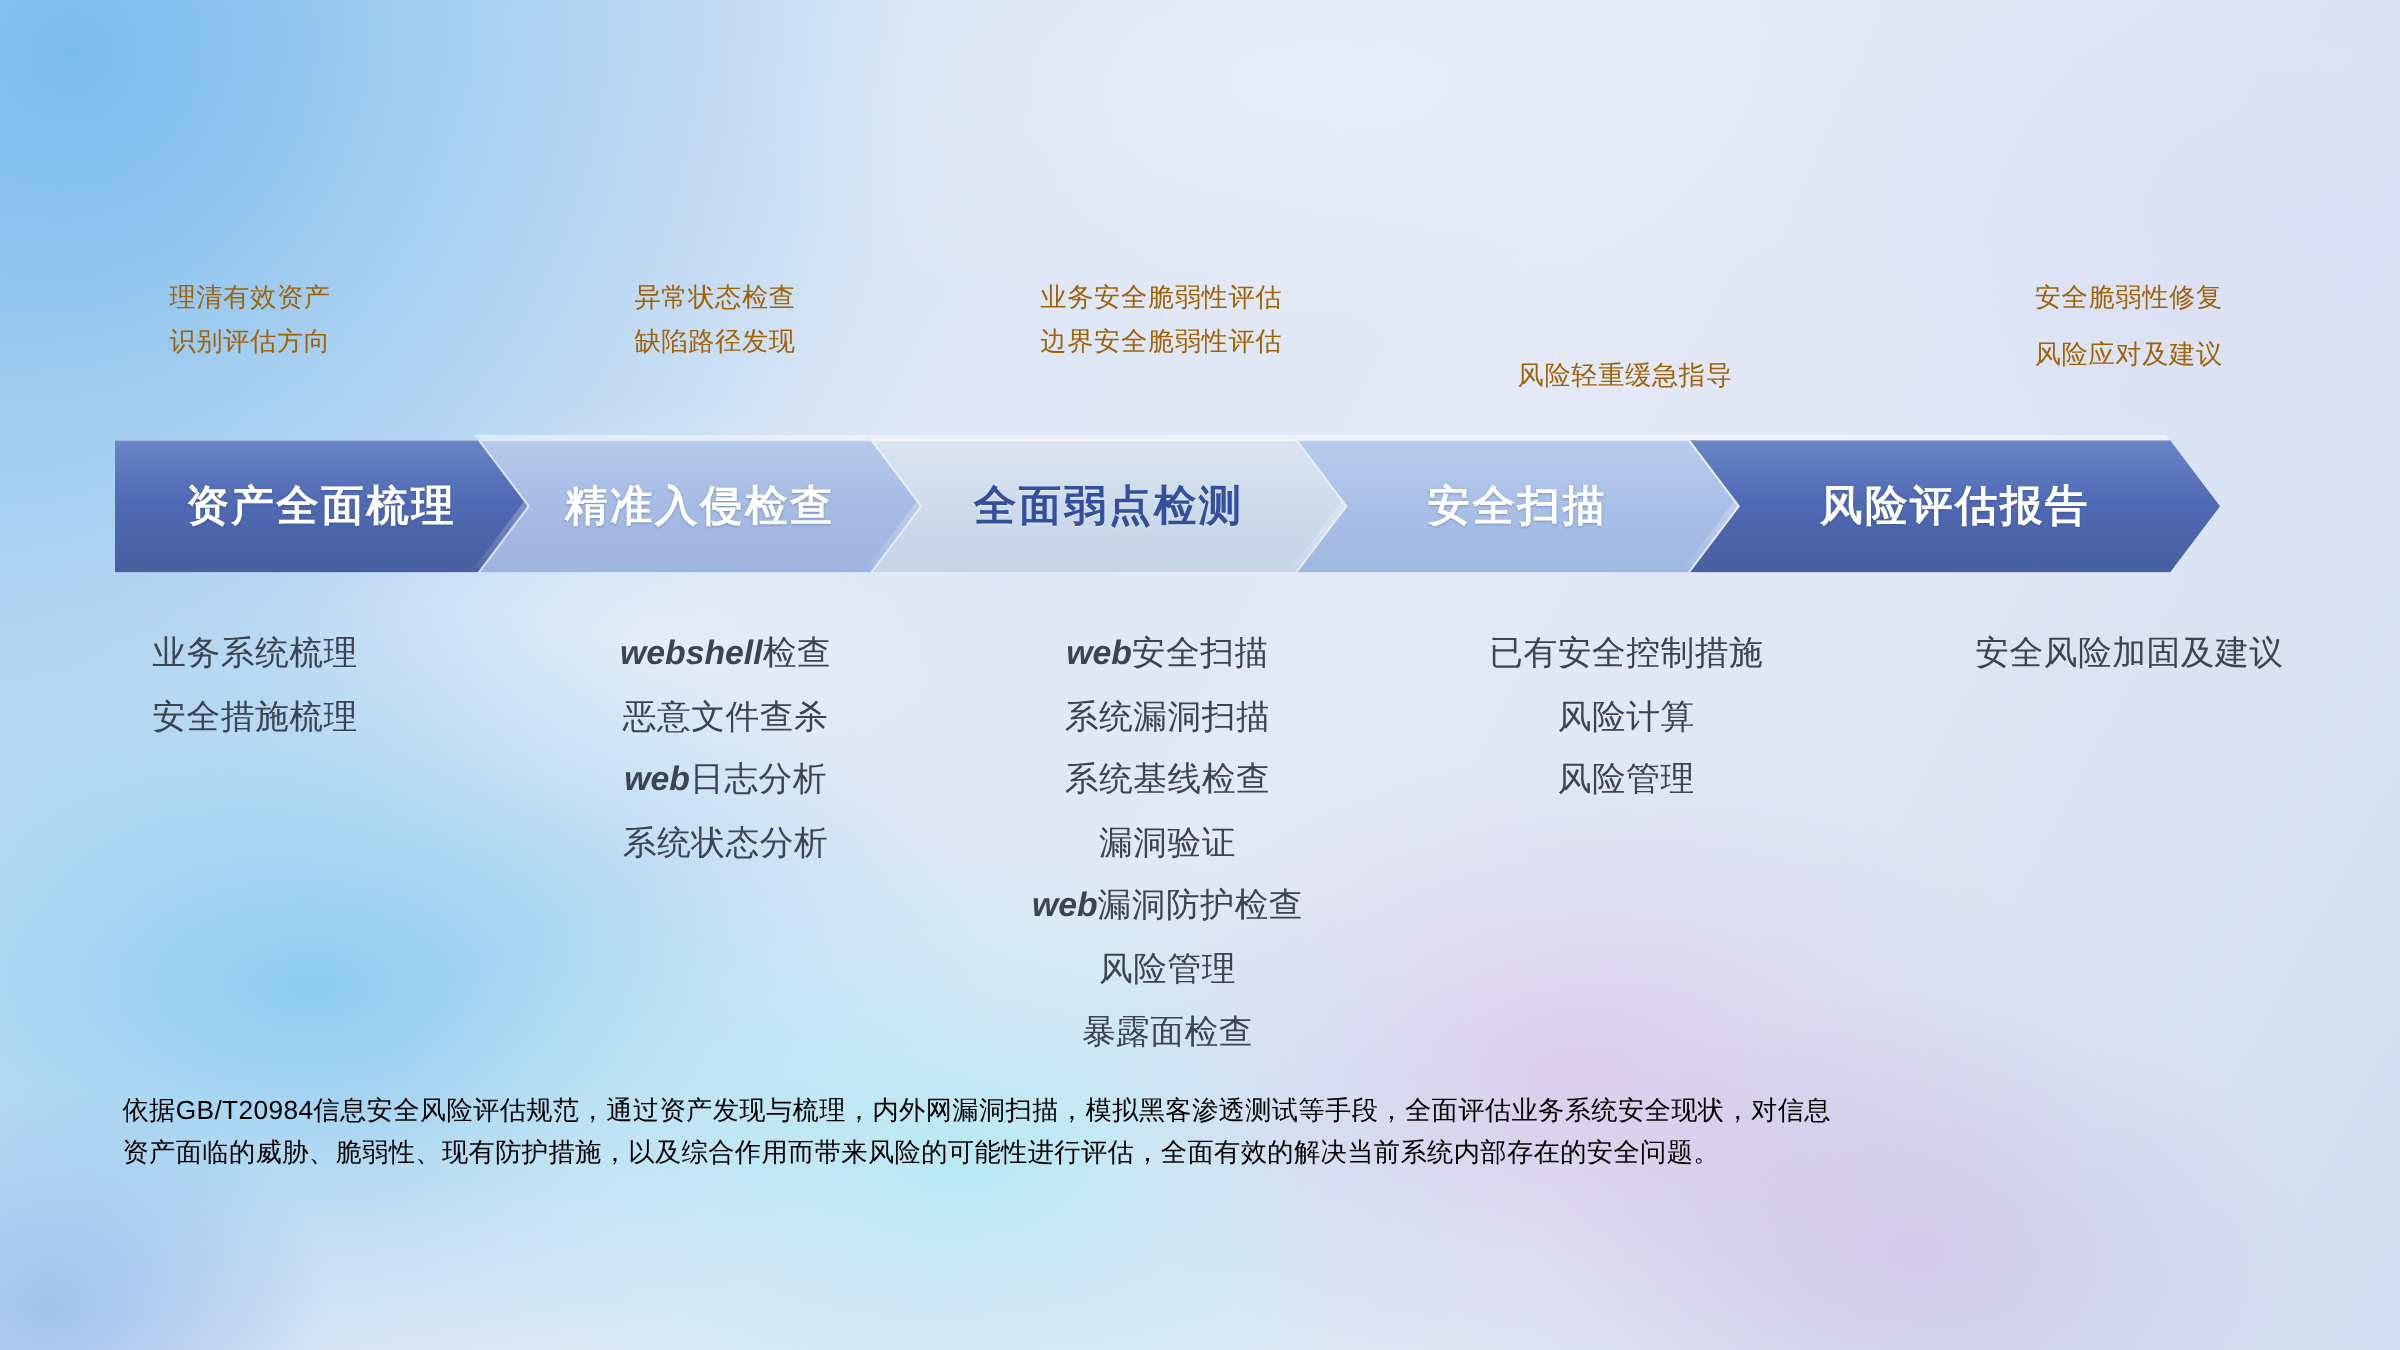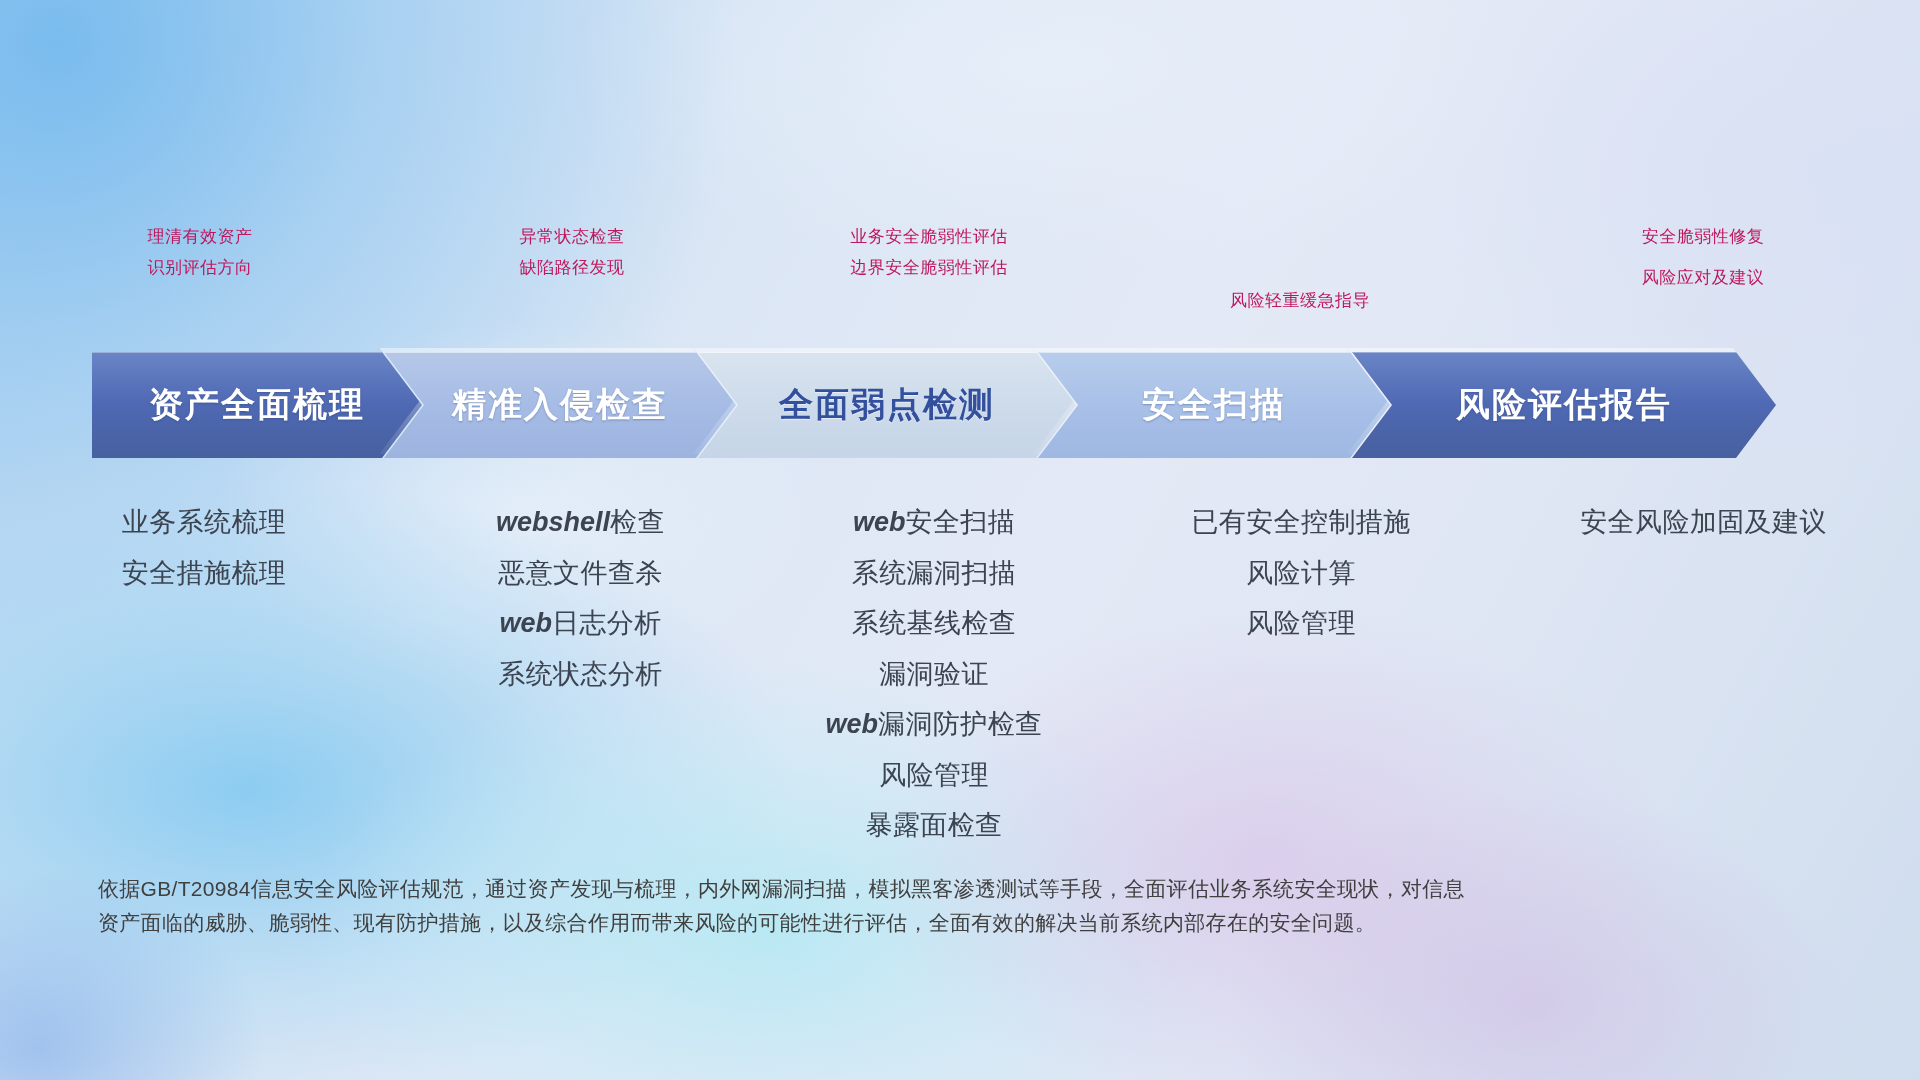--- a/index.html
+++ b/index.html
@@ -80,22 +80,22 @@
     display: flex;
   }
   .top-col {
     display: flex;
     flex-direction: column;
     align-items: center;
     justify-content: flex-start;
     gap: 14px;
   }
   .top-col .tline {
-    font-size: 17px;
-    color: #be185d;
+    font-size: 21px;
+    color: #a16207;
     letter-spacing: 0.5px;
     white-space: nowrap;
     line-height: 1;
     text-align: center;
   }
   .top-col.mid-shift { justify-content: center; padding-top: 34px; }
 
   
   .chev-band {
     position: absolute;
@@ -189,21 +189,21 @@
   }
 
   
   .footer {
     position: absolute;
     left: 98px;
     top: 872px;
     width: 1560px;
     font-size: 21px;
     line-height: 1.62;
-    color: #404040;
+    color: #000000;
     letter-spacing: 0.3px;
   }
   .footer .fline { white-space: nowrap; }
 </style>
 </head>
 <body>
 
 <div id="stage">
 
   <div class="bg-layer bg-base"></div>

